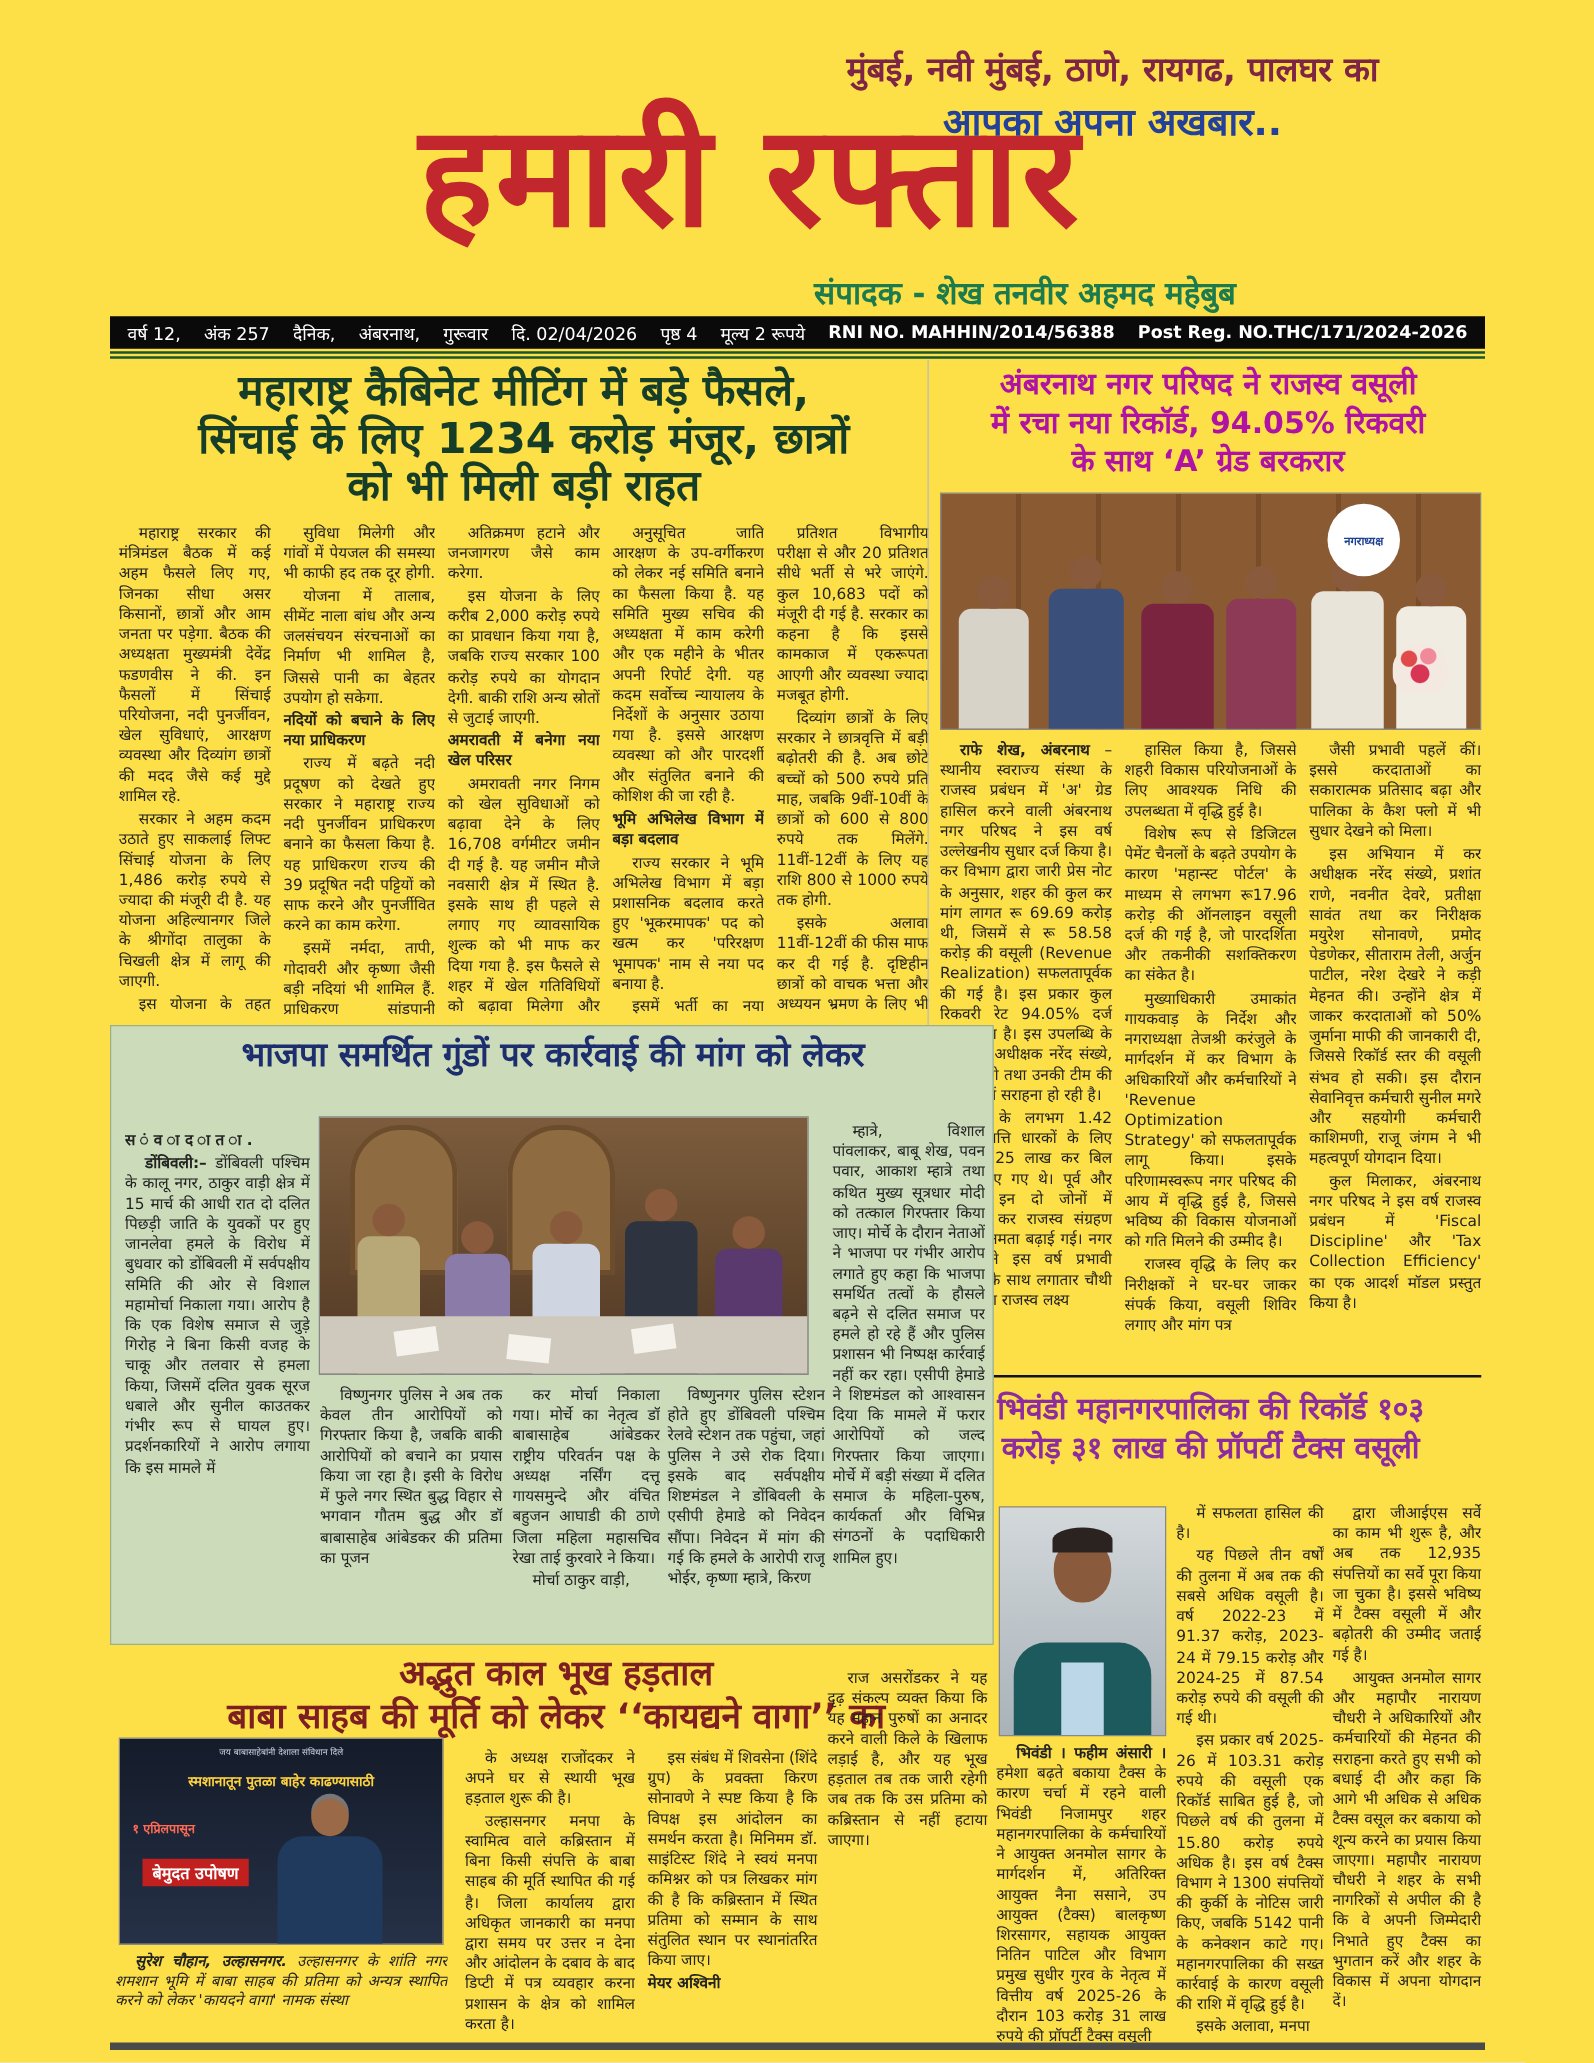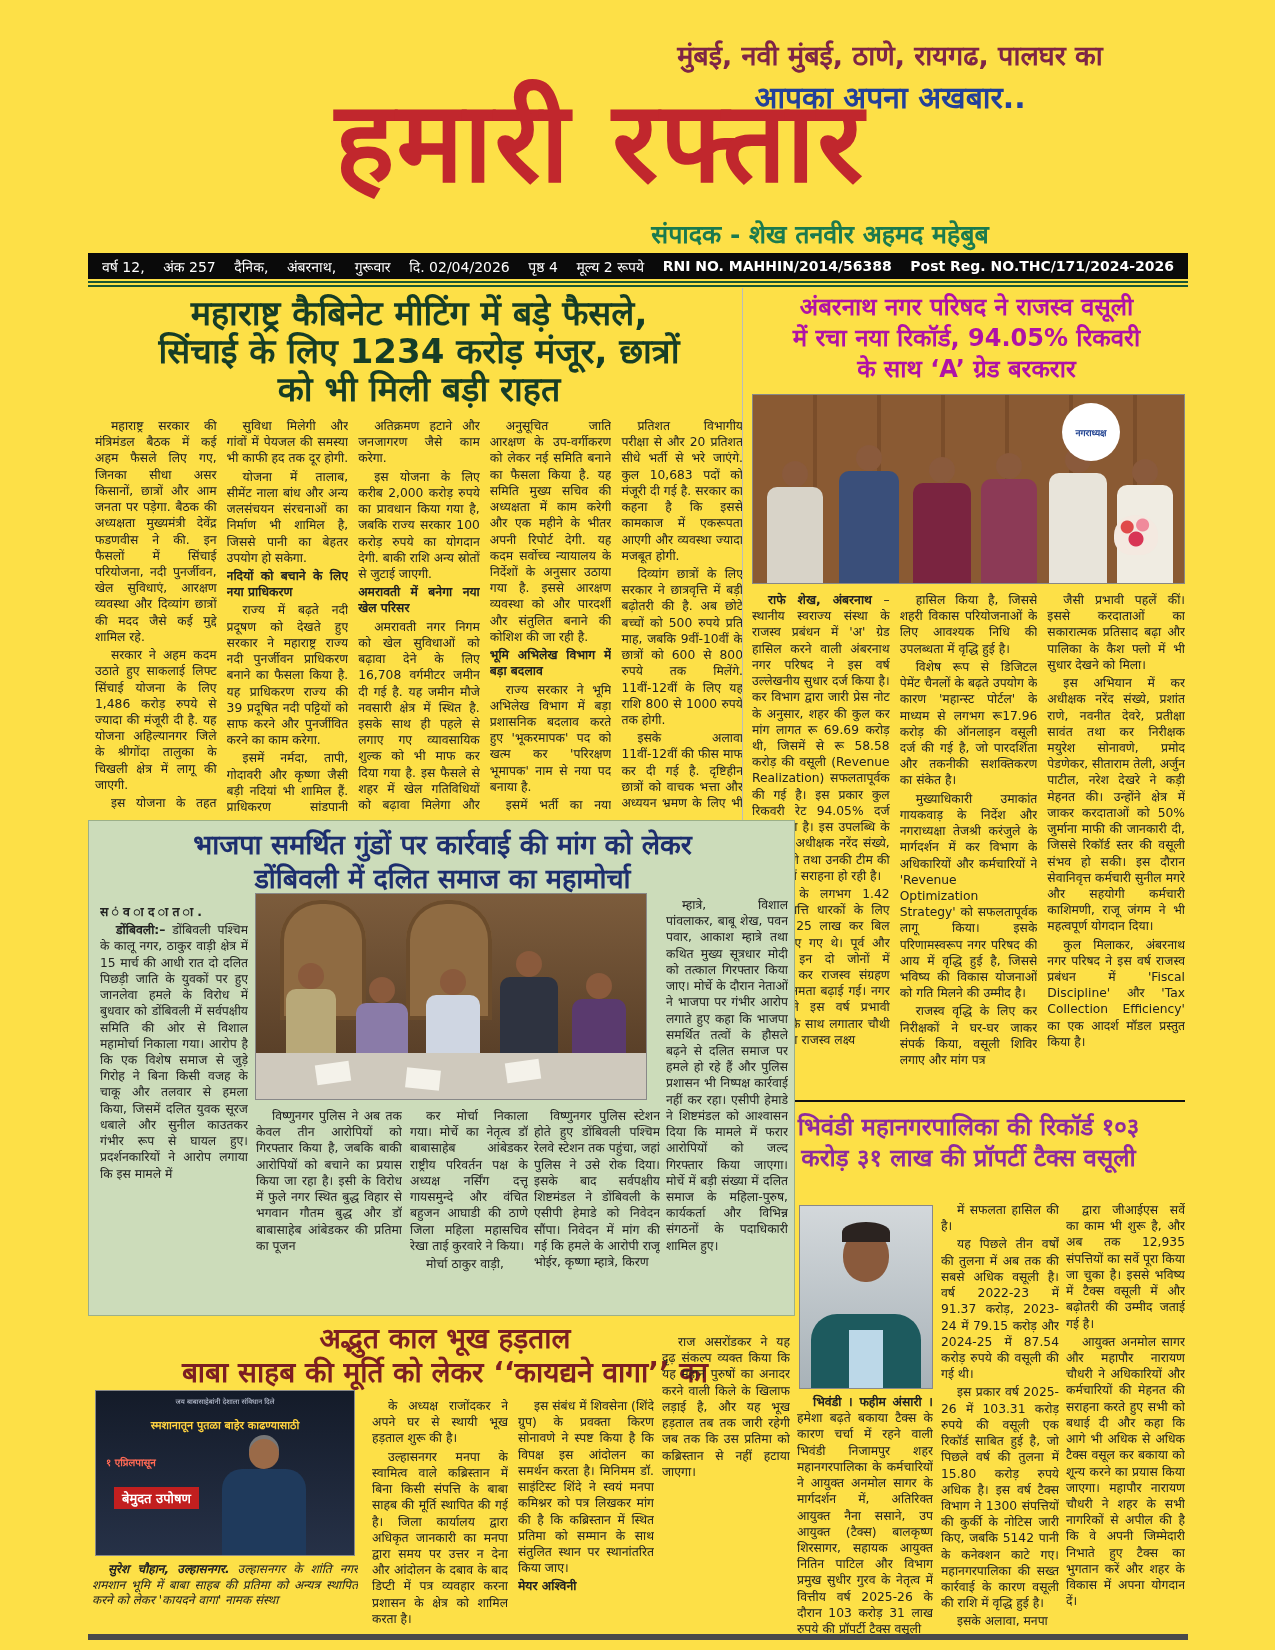--- a/index.html
+++ b/index.html
@@ -162,21 +162,20 @@
         <p>जैसी प्रभावी पहलें कीं। इससे करदाताओं का सकारात्मक प्रतिसाद बढ़ा और पालिका के कैश फ्लो में भी सुधार देखने को मिला।</p>
         <p>इस अभियान में कर अधीक्षक नरेंद संख्ये, प्रशांत राणे, नवनीत देवरे, प्रतीक्षा सावंत तथा कर निरीक्षक मयुरेश सोनावणे, प्रमोद पेडणेकर, सीताराम तेली, अर्जुन पाटील, नरेश देखरे ने कड़ी मेहनत की। उन्होंने क्षेत्र में जाकर करदाताओं को 50% जुर्माना माफी की जानकारी दी, जिससे रिकॉर्ड स्तर की वसूली संभव हो सकी। इस दौरान सेवानिवृत्त कर्मचारी सुनील मगरे और सहयोगी कर्मचारी काशिमणी, राजू जंगम ने भी महत्वपूर्ण योगदान दिया।</p>
         <p>कुल मिलाकर, अंबरनाथ नगर परिषद ने इस वर्ष राजस्व प्रबंधन में 'Fiscal Discipline' और 'Tax Collection Efficiency' का एक आदर्श मॉडल प्रस्तुत किया है।</p>
       </div>
   </div>
   <div class="abs hrule-black"></div>
 
   <div class="abs greenbox"></div>
   <div class="abs hl morcha-hl" style="left:95px;top:828px;width:695px;">
     <div>भाजपा समर्थित गुंडों पर कार्रवाई की मांग को लेकर</div>
-    <div>डोंबिवली में दलित समाज का महामोर्चा</div>
   </div>
   <div class="abs body-txt" style="left:100px;top:902px;width:148px;height:402px;">
       <p class="sub">स ं व ा द ा त ा .</p>
       <p><b>डोंबिवली:–</b> डोंबिवली पश्चिम के कालू नगर, ठाकुर वाड़ी क्षेत्र में 15 मार्च की आधी रात दो दलित पिछड़ी जाति के युवकों पर हुए जानलेवा हमले के विरोध में बुधवार को डोंबिवली में सर्वपक्षीय समिति की ओर से विशाल महामोर्चा निकाला गया। आरोप है कि एक विशेष समाज से जुड़े गिरोह ने बिना किसी वजह के चाकू और तलवार से हमला किया, जिसमें दलित युवक सूरज धबाले और सुनील काउतकर गंभीर रूप से घायल हुए। प्रदर्शनकारियों ने आरोप लगाया कि इस मामले में</p>
     </div>
   <div class="abs photo morcha-photo">
     <div class="cupboard" style="left:24px;"></div>
     <div class="cupboard" style="left:150px;"></div>
     <div class="person" style="left:30px;width:50px;height:110px;background:#b8a878;"></div>
     <div class="person" style="left:100px;width:52px;height:96px;background:#8a7ba8;"></div>

